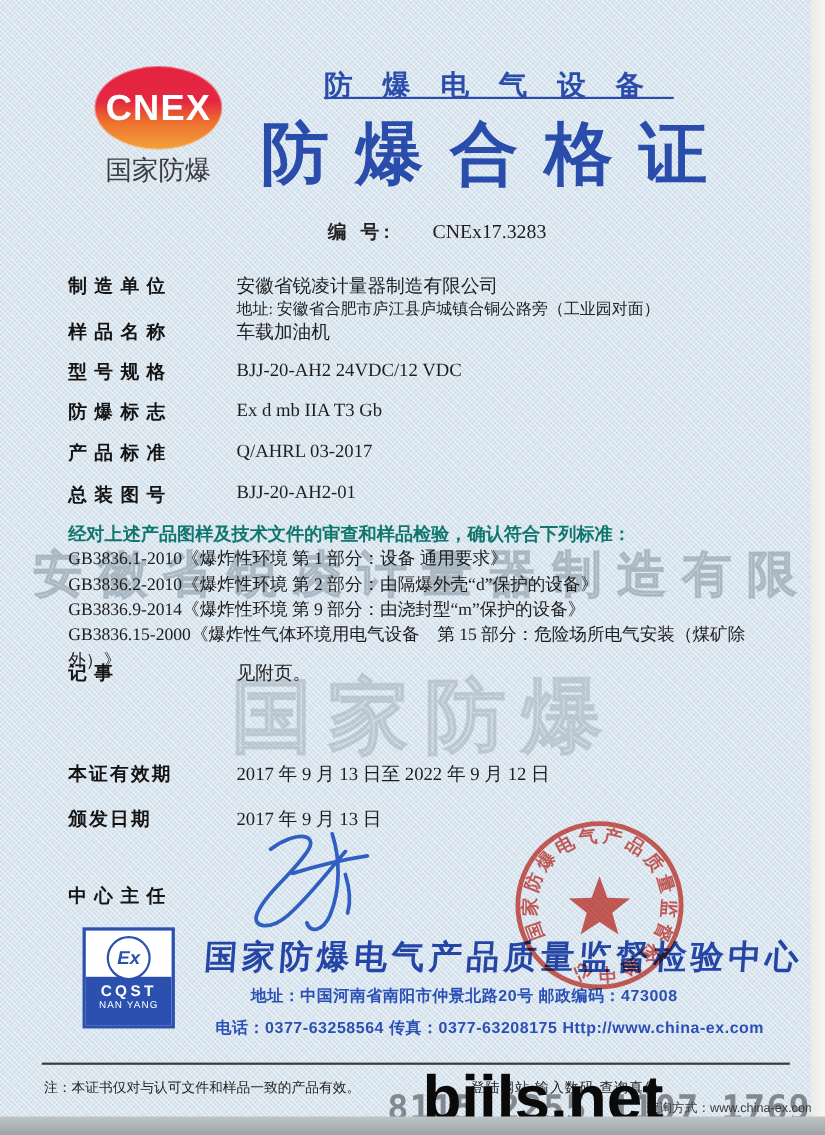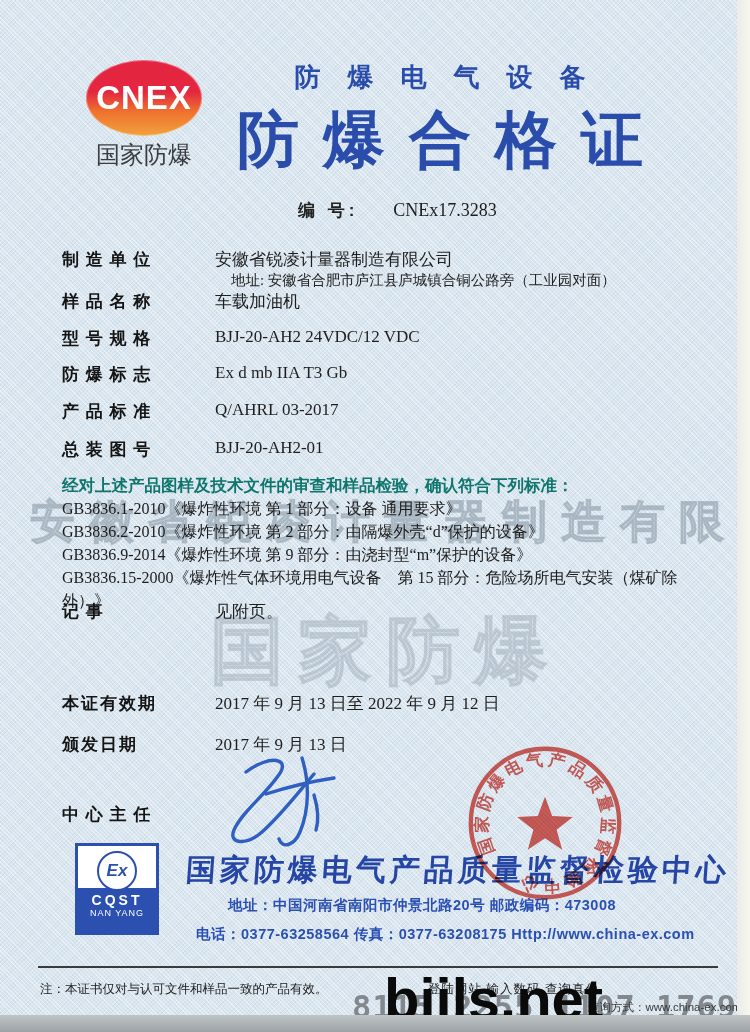--- a/index.html
+++ b/index.html
@@ -21,32 +21,32 @@
   .blue{color:#2a4dab;}
 
   
   .cnex-logo{left:86px;top:60px;width:116px;height:76px;border-radius:50%;
     background:linear-gradient(180deg,#e42440 0%,#e42740 42%,#ee722f 68%,#f2a23c 100%);
     display:flex;align-items:center;justify-content:center;z-index:2;
     box-shadow:0 0 0 1px rgba(255,255,255,.35) inset;}
   .cnex-logo span{color:#fff;font-weight:bold;font-size:33px;letter-spacing:1px;}
   .cnex-caption{left:84px;top:139px;width:120px;text-align:center;font-size:24px;color:#3a3d40;z-index:2;}
   .supertitle{left:160px;top:60px;width:560px;text-align:center;font-size:26px;font-weight:bold;
-    letter-spacing:27px;text-indent:27px;z-index:2;}
+    letter-spacing:27px;text-indent:27px;z-index:2;text-decoration:underline;}
   .cert-title{left:150px;top:98px;width:580px;text-align:center;font-size:62px;font-weight:bold;
     letter-spacing:24px;text-indent:24px;z-index:2;}
   .number-row{left:255px;top:199px;z-index:2;font-size:17px;padding-left:43px;}
   .number-row .lbl{font-weight:bold;color:#222;letter-spacing:4px;margin-right:30px;}
   .number-row .val{font-family:"Liberation Serif",serif;font-size:18px;color:#1d1d1d;}
 
   
   .frow{left:62px;display:flex;z-index:2;}
   .frow .lbl{width:153px;flex:0 0 153px;font-weight:bold;color:#141414;font-size:17px;letter-spacing:1px;}
   .frow .val{font-family:"Liberation Serif",serif;font-size:17px;color:#1e1e1e;}
-  .addr-line{left:231px;top:271px;font-family:"Liberation Serif",serif;font-size:14.5px;color:#222;z-index:2;}
+  .addr-line{left:215px;top:271px;font-family:"Liberation Serif",serif;font-size:14.5px;color:#222;z-index:2;}
 
   
   .std-intro{left:62px;top:475px;font-weight:bold;font-size:16.5px;color:#0f766e;z-index:2;}
   .std-item{left:62px;width:656px;font-family:"Liberation Serif",serif;font-size:16px;color:#1c1c1c;line-height:23px;z-index:2;}
 
   
   .wm-company{left:30px;top:492px;width:716px;z-index:1;font-size:45px;font-weight:bold;
     letter-spacing:14px;white-space:nowrap;color:rgba(148,160,173,.34);
     -webkit-text-stroke:1px rgba(138,152,166,.45);}
   .wm-brand{left:210px;top:602px;z-index:1;font-size:74px;font-weight:bold;letter-spacing:14px;

